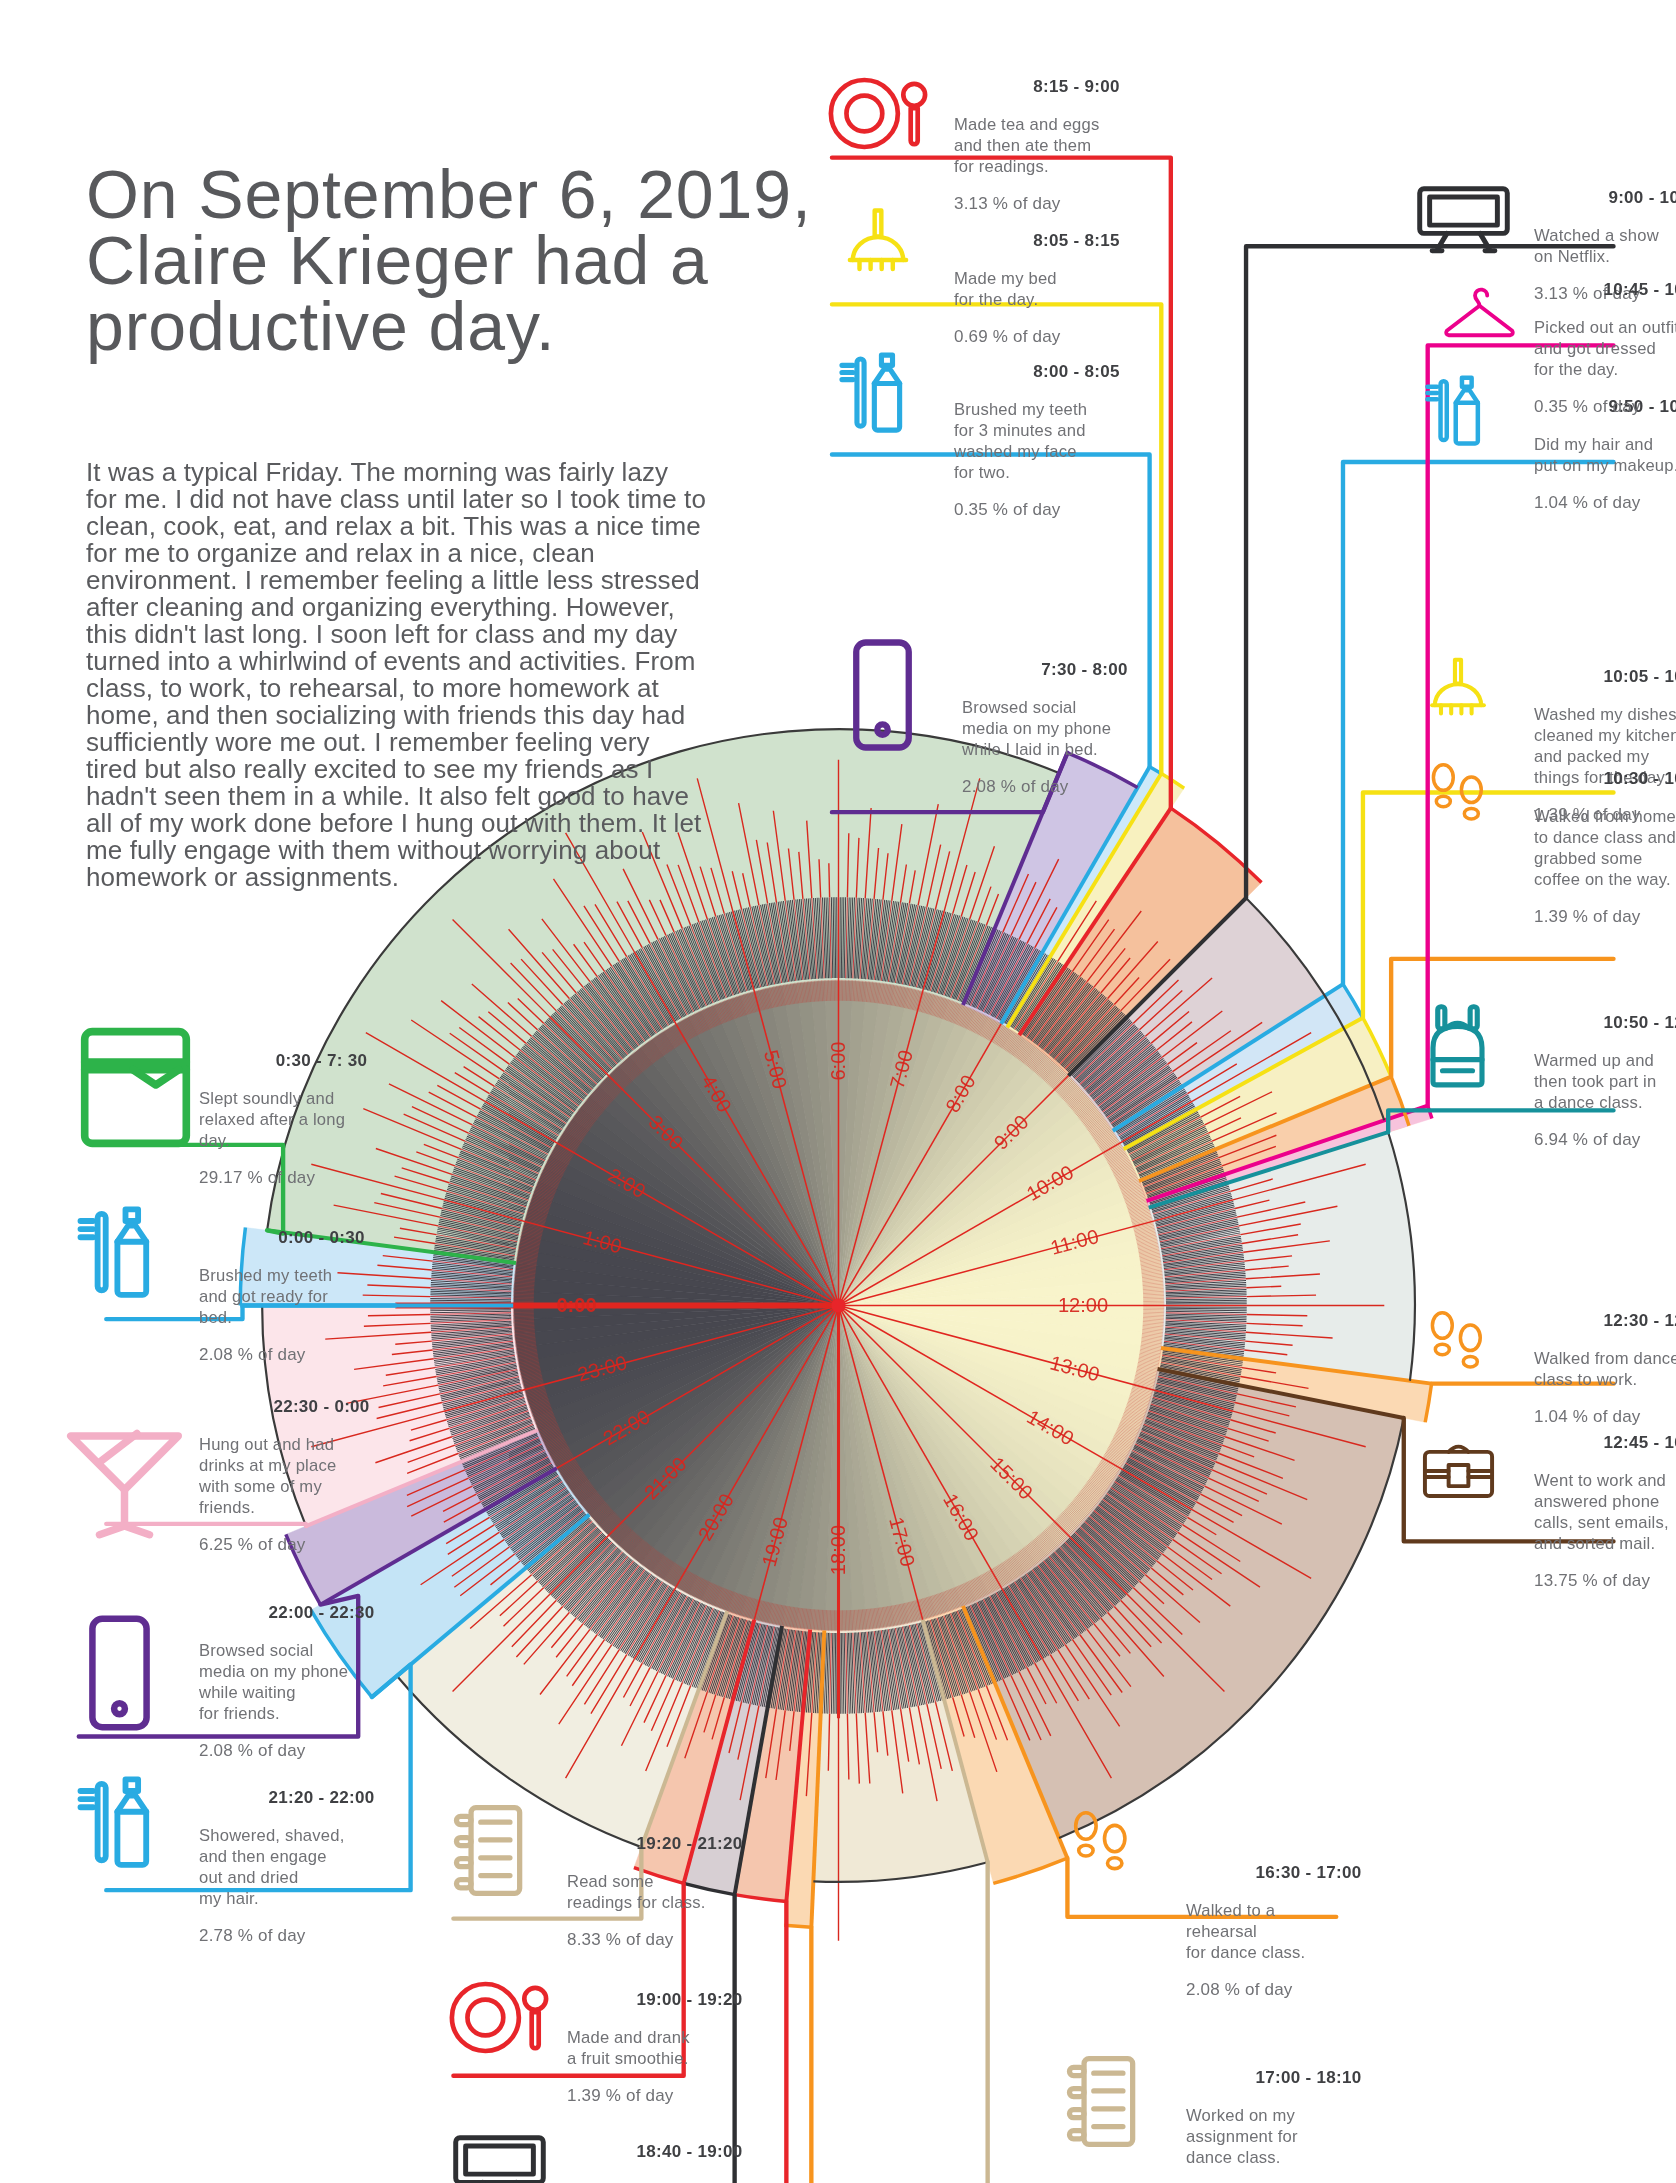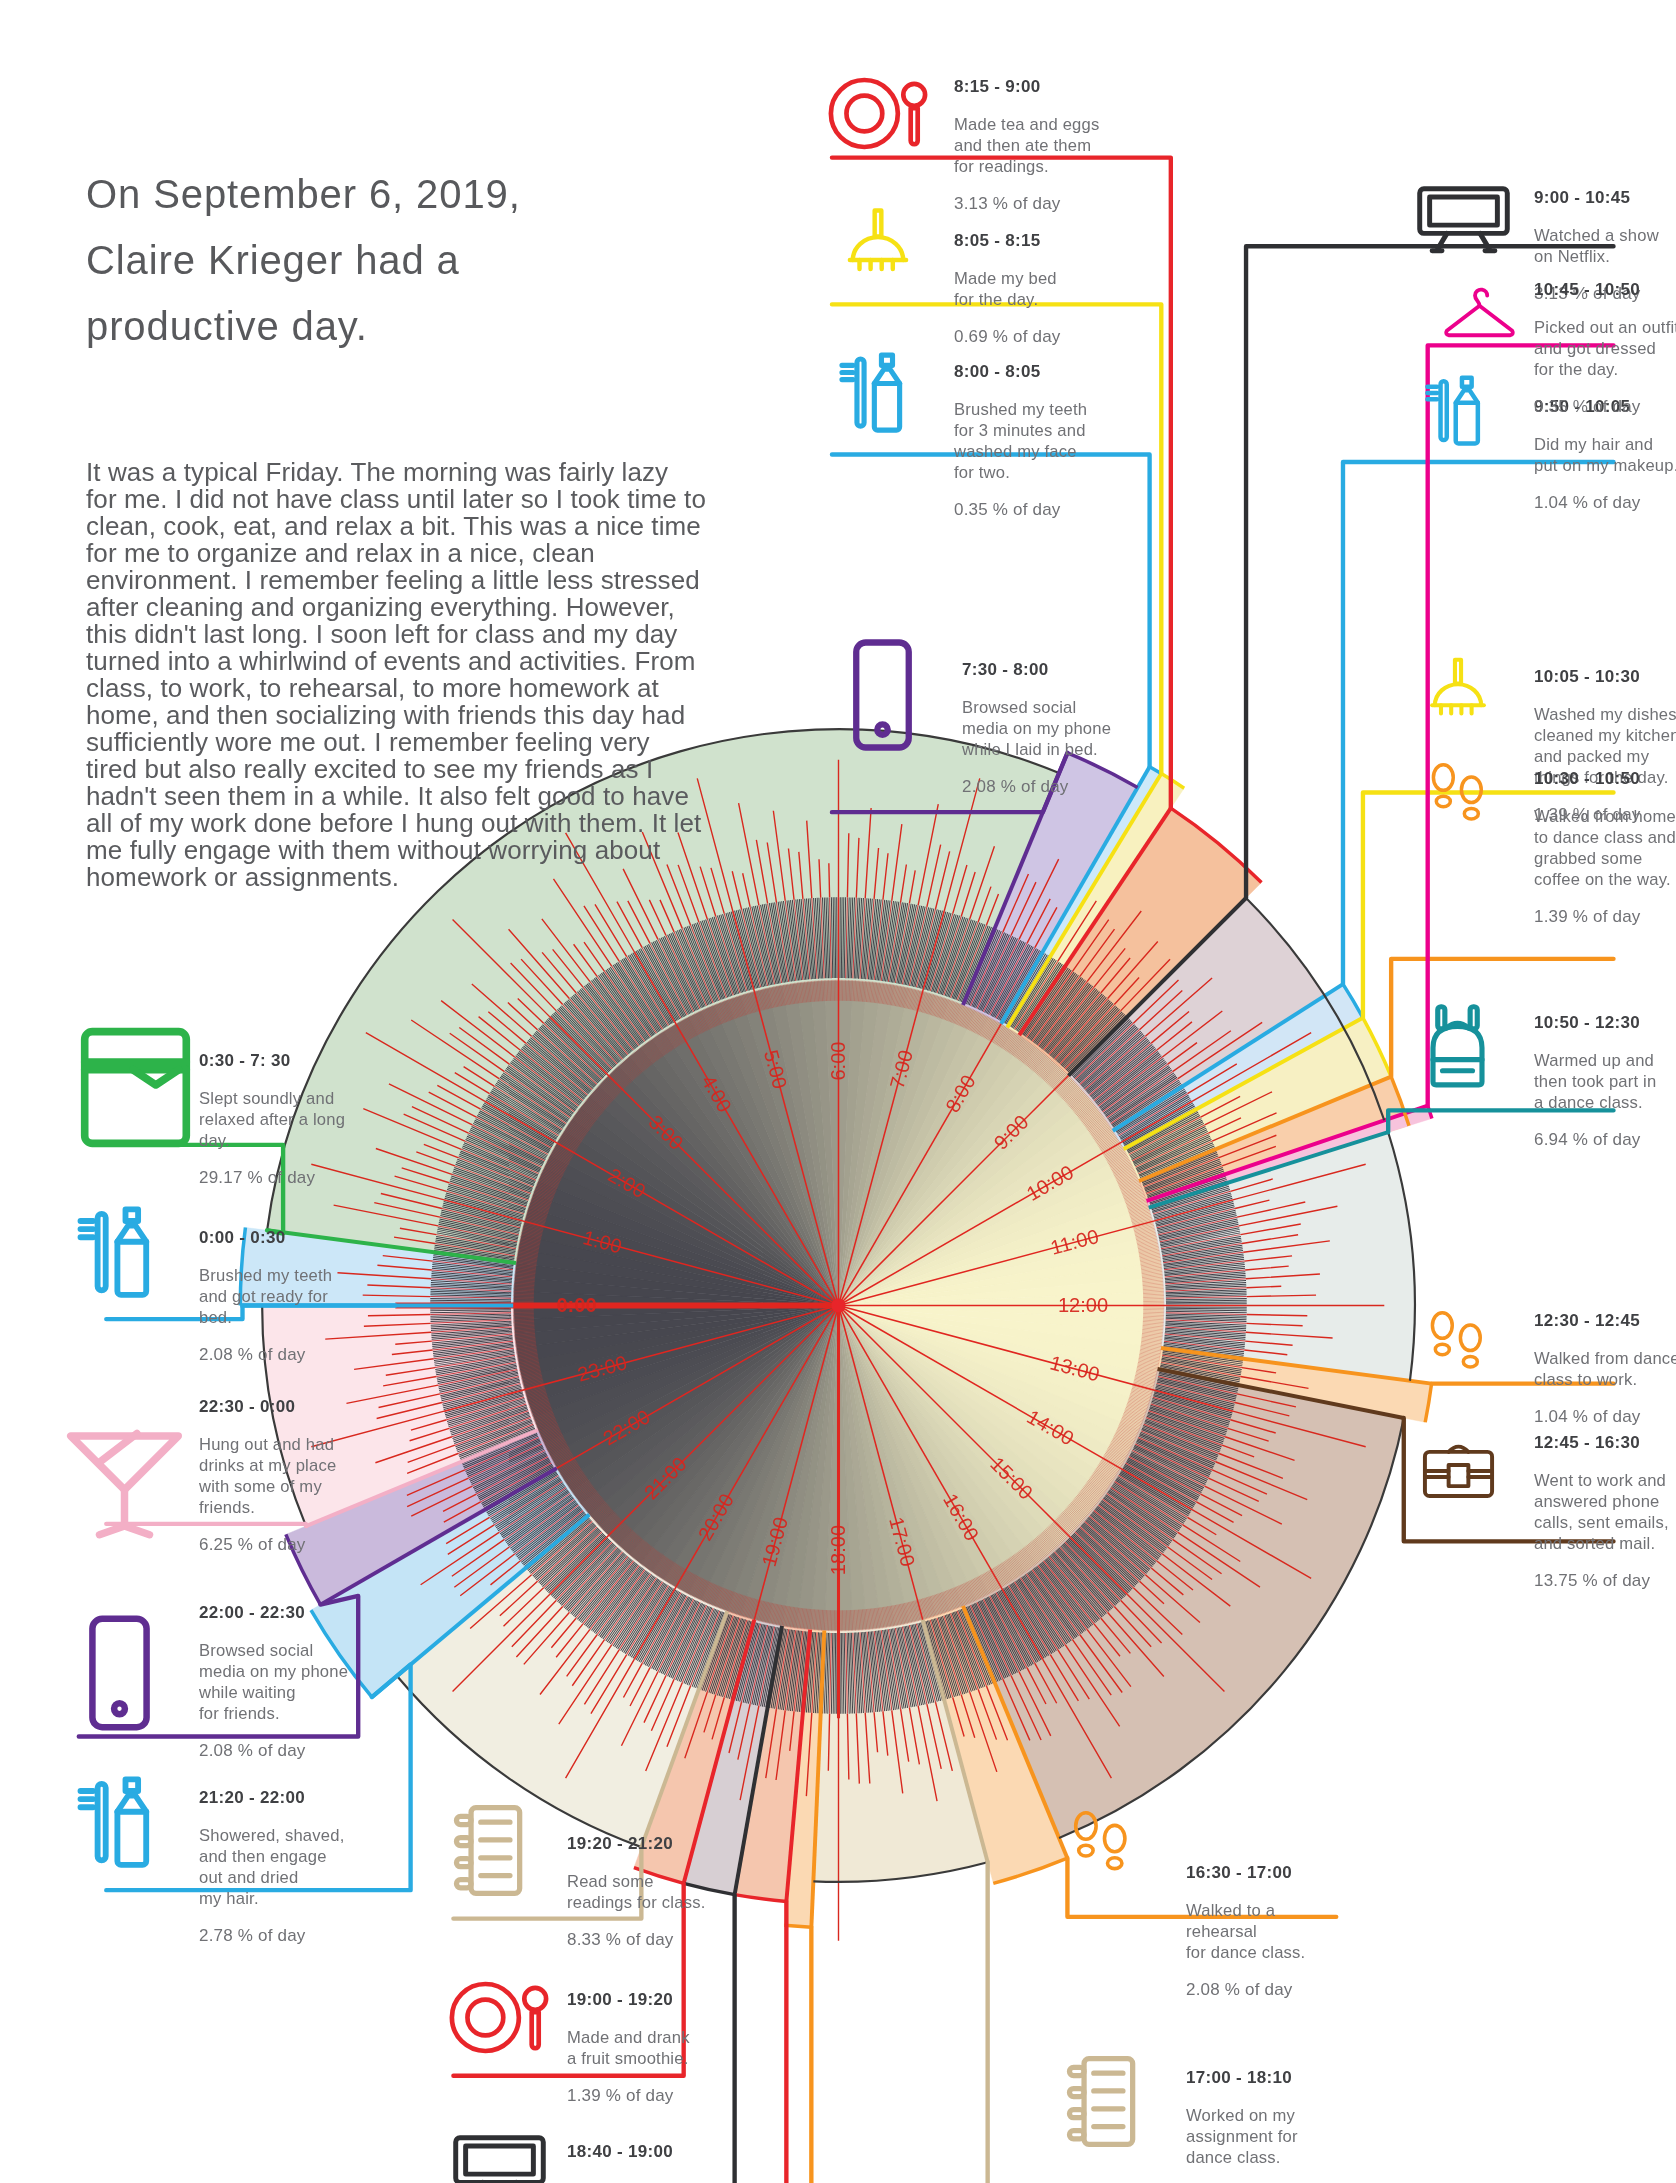--- a/index.html
+++ b/index.html
@@ -1,24 +1,24 @@
 <!DOCTYPE html>
 <html style="font-size:7px"><head>
 <meta charset="utf-8">
 <style>
   html,body{margin:0;padding:0;background:#ffffff;}
   #page{position:relative;width:1677px;height:2484px;background:#ffffff;overflow:hidden;
         font-family:"Liberation Sans","DejaVu Sans",sans-serif;}
   #chart-svg{position:absolute;left:0;top:0;}
-  .heading{position:absolute;left:86px;top:161px;color:#58595c;font-size:40px;line-height:66px;
+  .heading{position:absolute;left:86px;top:161px;color:#58595c;font-size:68px;line-height:66px;
            letter-spacing:0.9px;font-weight:400;}
   .para{position:absolute;color:#5a5b5e;font-size:26px;line-height:27px;width:620px;letter-spacing:0.1px;}
   .ann-ico{position:absolute;}
   .ann-text{position:absolute;width:245px;}
-  .a-title{font-size:17px;font-weight:bold;color:#3f4043;letter-spacing:0.3px;margin-bottom:16.6px;}
+  .a-title{font-size:17px;font-weight:bold;color:#3f4043;letter-spacing:0.3px;margin-bottom:16.6px;text-align:center;}
   .a-line{font-size:16.6px;color:#707175;line-height:21px;letter-spacing:0.2px;}
   .a-pct{font-size:17px;color:#707175;margin-top:17.5px;letter-spacing:0.2px;}
 </style>
 </head>
 <body>
 
 <div id="page">
   <svg id="chart-svg" width="1677" height="2484" viewBox="0 0 3840 5689">
       <path d="M1920,2990 L1170,2990 A750,750 0 0 1 1170.772072656964,2955.9777589030596 L1920,2990 A0,0 0 0 0 1920,2990 Z" fill="rgb(70,70,78)" stroke="rgb(70,70,78)" stroke-width="1"></path>
       <path d="M1920,2990 L1170.7138338136067,2957.285459475998 A750,750 0 0 1 1172.9692009419227,2923.3292773501685 L1920,2990 A0,0 0 0 0 1920,2990 Z" fill="rgb(70,70,78)" stroke="rgb(70,70,78)" stroke-width="1"></path>

